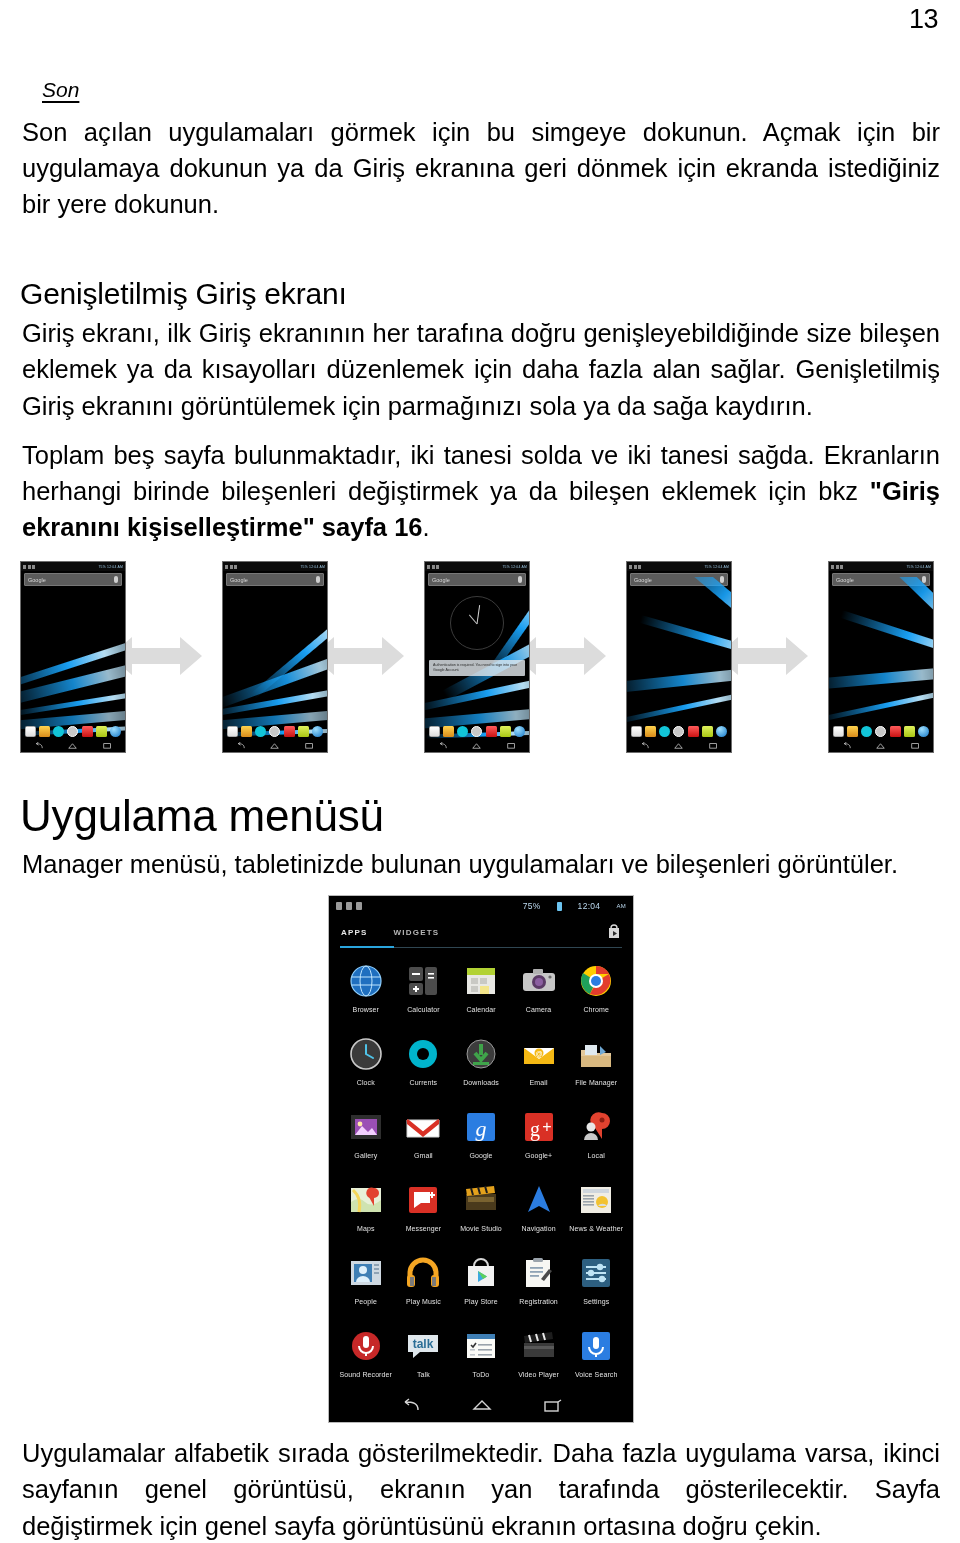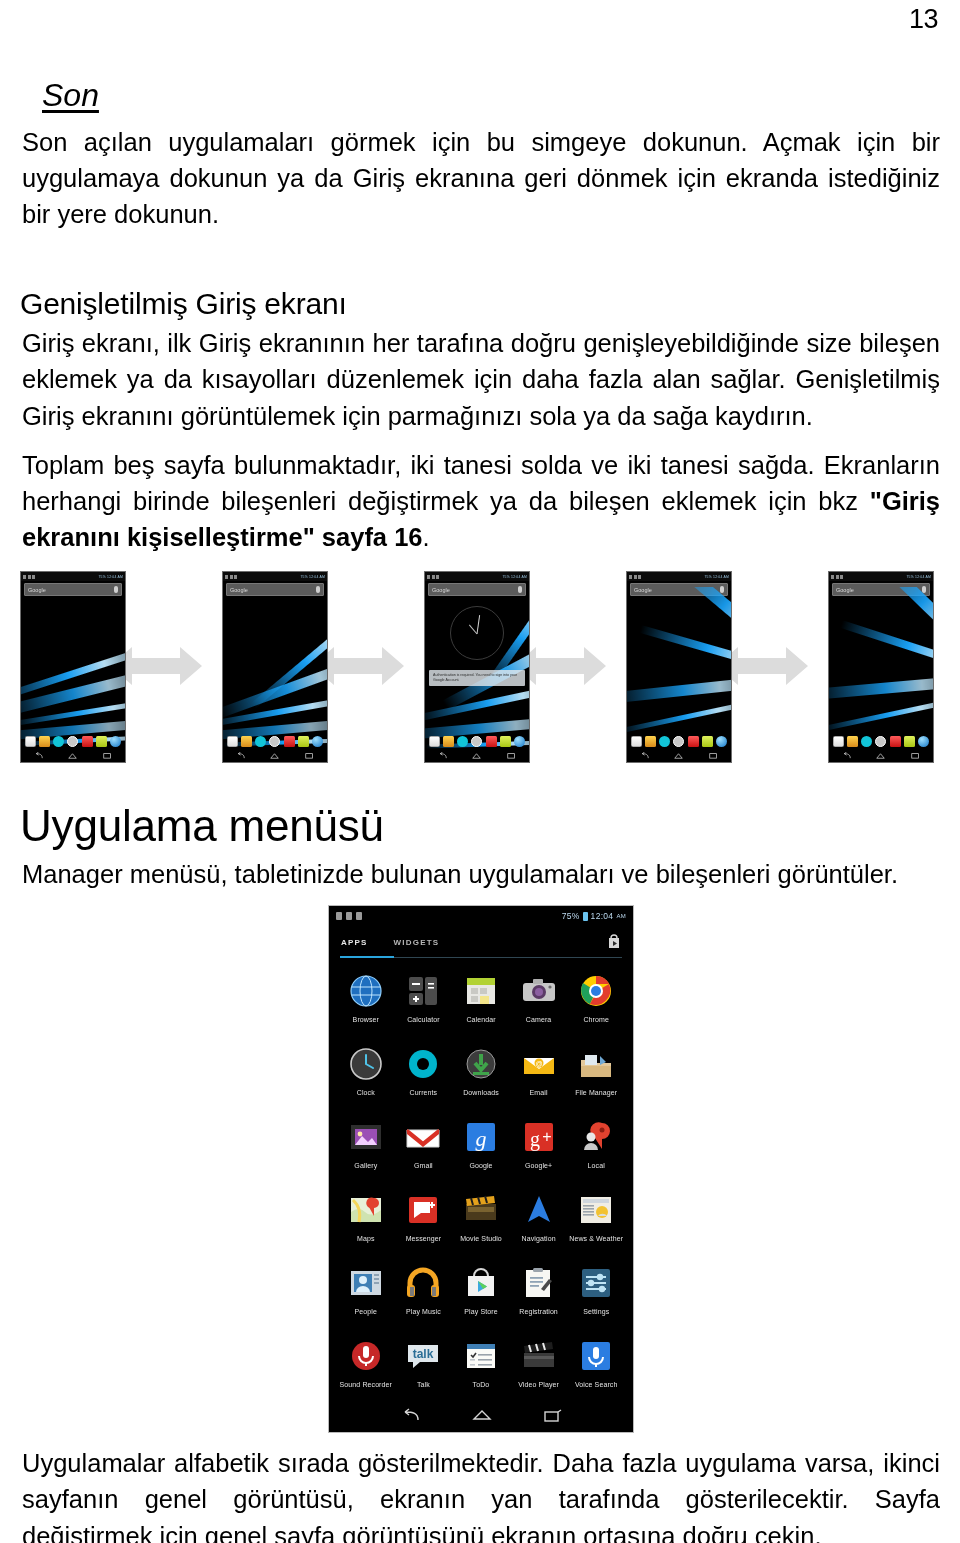--- a/index.html
+++ b/index.html
@@ -21,21 +21,21 @@
   }
   .page-number {
     position: absolute;
     top: 4px;
     right: 22px;
     font-size: 27px;
     font-weight: 400;
     letter-spacing: -0.5px;
   }
   .sub-head {
-    font-size: 32px;
+    font-size: 21px;
     font-style: italic;
     font-weight: 400;
     text-decoration: underline;
     text-underline-offset: 4px;
     margin: 79px 0 0 22px;
     display: inline-block;
     line-height: 1;
   }
   p.body-text {
     font-size: 25.5px;
@@ -228,21 +228,21 @@
     background: #9a9a9a;
     display: block;
     border-radius: 1px;
   }
   .d-status .right {
     font-size: 8.5px;
     color: #bcd9ef;
     letter-spacing: .3px;
     display: flex;
     align-items: center;
-    gap: 3px;
+    gap: 16px;
   }
   .battery {
     width: 5px; height: 9px;
     background: #6cc4f0;
     border-radius: 1px;
     display: inline-block;
   }
   .d-tabs {
     height: 32px;
     display: flex;

